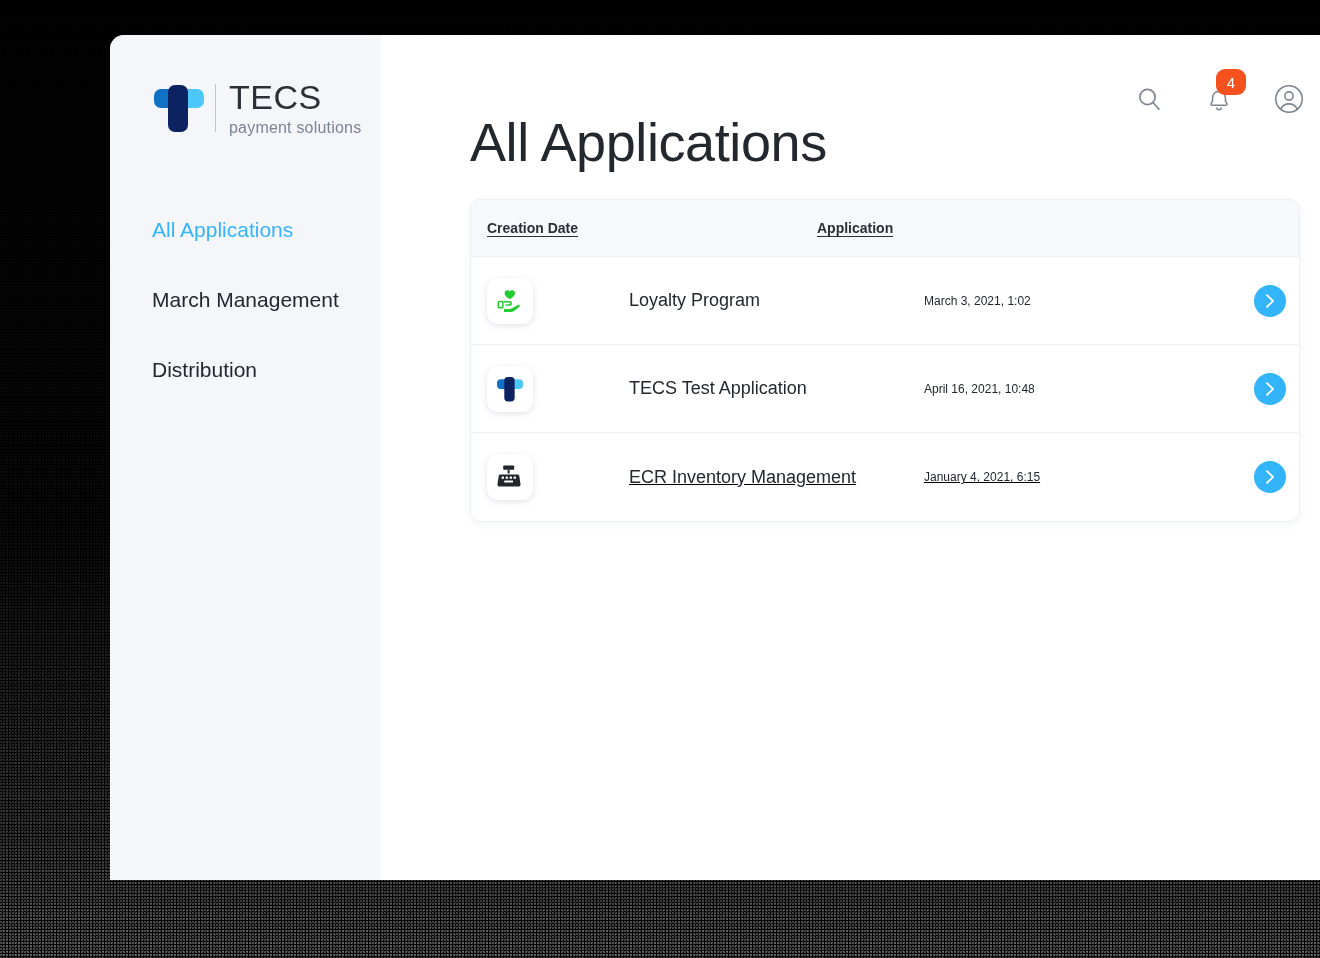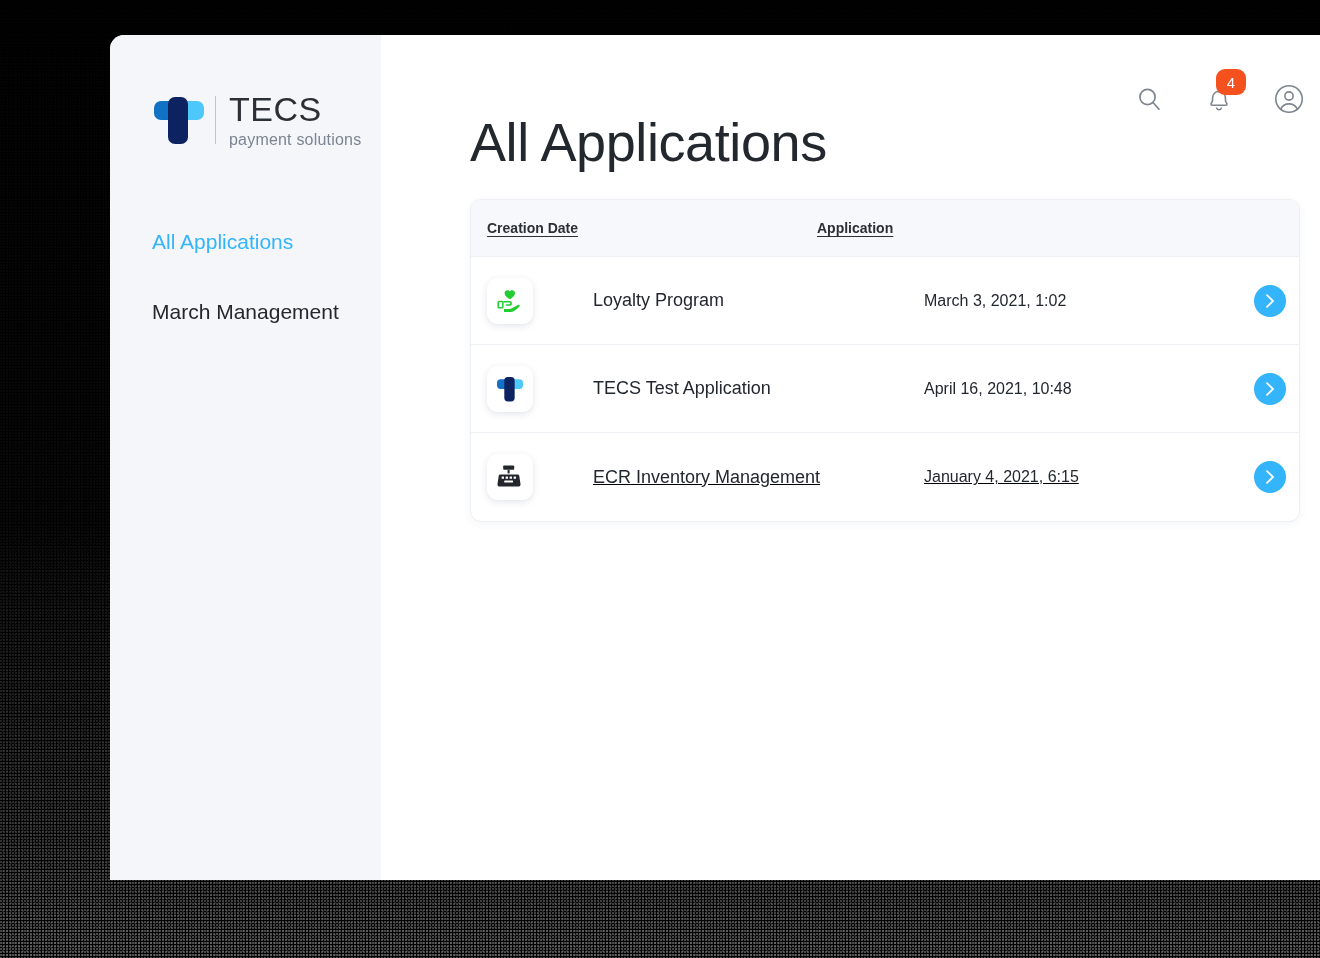--- a/index.html
+++ b/index.html
@@ -42,21 +42,21 @@
     overflow: hidden;
     display: flex;
   }
 
   
   #sidebar {
     width: 271px;
     flex: 0 0 271px;
     background: #f5f6fa;
     border-radius: 14px 0 0 0;
-    padding-top: 54px;
+    padding-top: 42px;
   }
 
   #brand {
     display: flex;
     align-items: center;
     padding-left: 42px;
     height: 62px;
   }
   #brand-mark { width: 54px; height: 56px; flex: 0 0 54px; }
   #brand-divider {
@@ -226,28 +226,28 @@
     height: 46px;
     flex: 0 0 46px;
     background: #ffffff;
     border-radius: 11px;
     box-shadow: 0 2px 7px rgba(30,50,90,0.13);
     display: flex;
     align-items: center;
     justify-content: center;
   }
   .app-name {
-    margin-left: 60px;
+    margin-left: 96px;
     font-size: 18px;
     color: #23272e;
   }
   .cell-date {
     width: 330px;
     flex: 0 0 330px;
-    font-size: 16px;
+    font-size: 12px;
     color: #23272e;
   }
   .cell-action { flex: 1; display: flex; justify-content: flex-end; padding-right: 18px; }
   .go-button {
     width: 32px;
     height: 32px;
     border-radius: 50%;
     background: #33b4fb;
     border: none;
     display: flex;
@@ -278,20 +278,23 @@
         <div id="brand-tagline">payment solutions</div>
       </div>
     </div>
 
     <nav id="nav">
       <div class="nav-item active">
         <span>All Applications</span>
       </div>
       <div class="nav-item">
         <span>March Management</span>
+      </div>
+      <div class="nav-item">
+        <span>Distribution</span>
       </div>
     </nav>
   </aside>
 
   <main id="main">
 
     <div id="topbar">
       <div class="topbar-btn">
         <svg width="28" height="28" viewBox="0 0 28 28" fill="none">
           <circle cx="12.5" cy="12" r="7.6" stroke="#7e858f" stroke-width="1.7"></circle>

